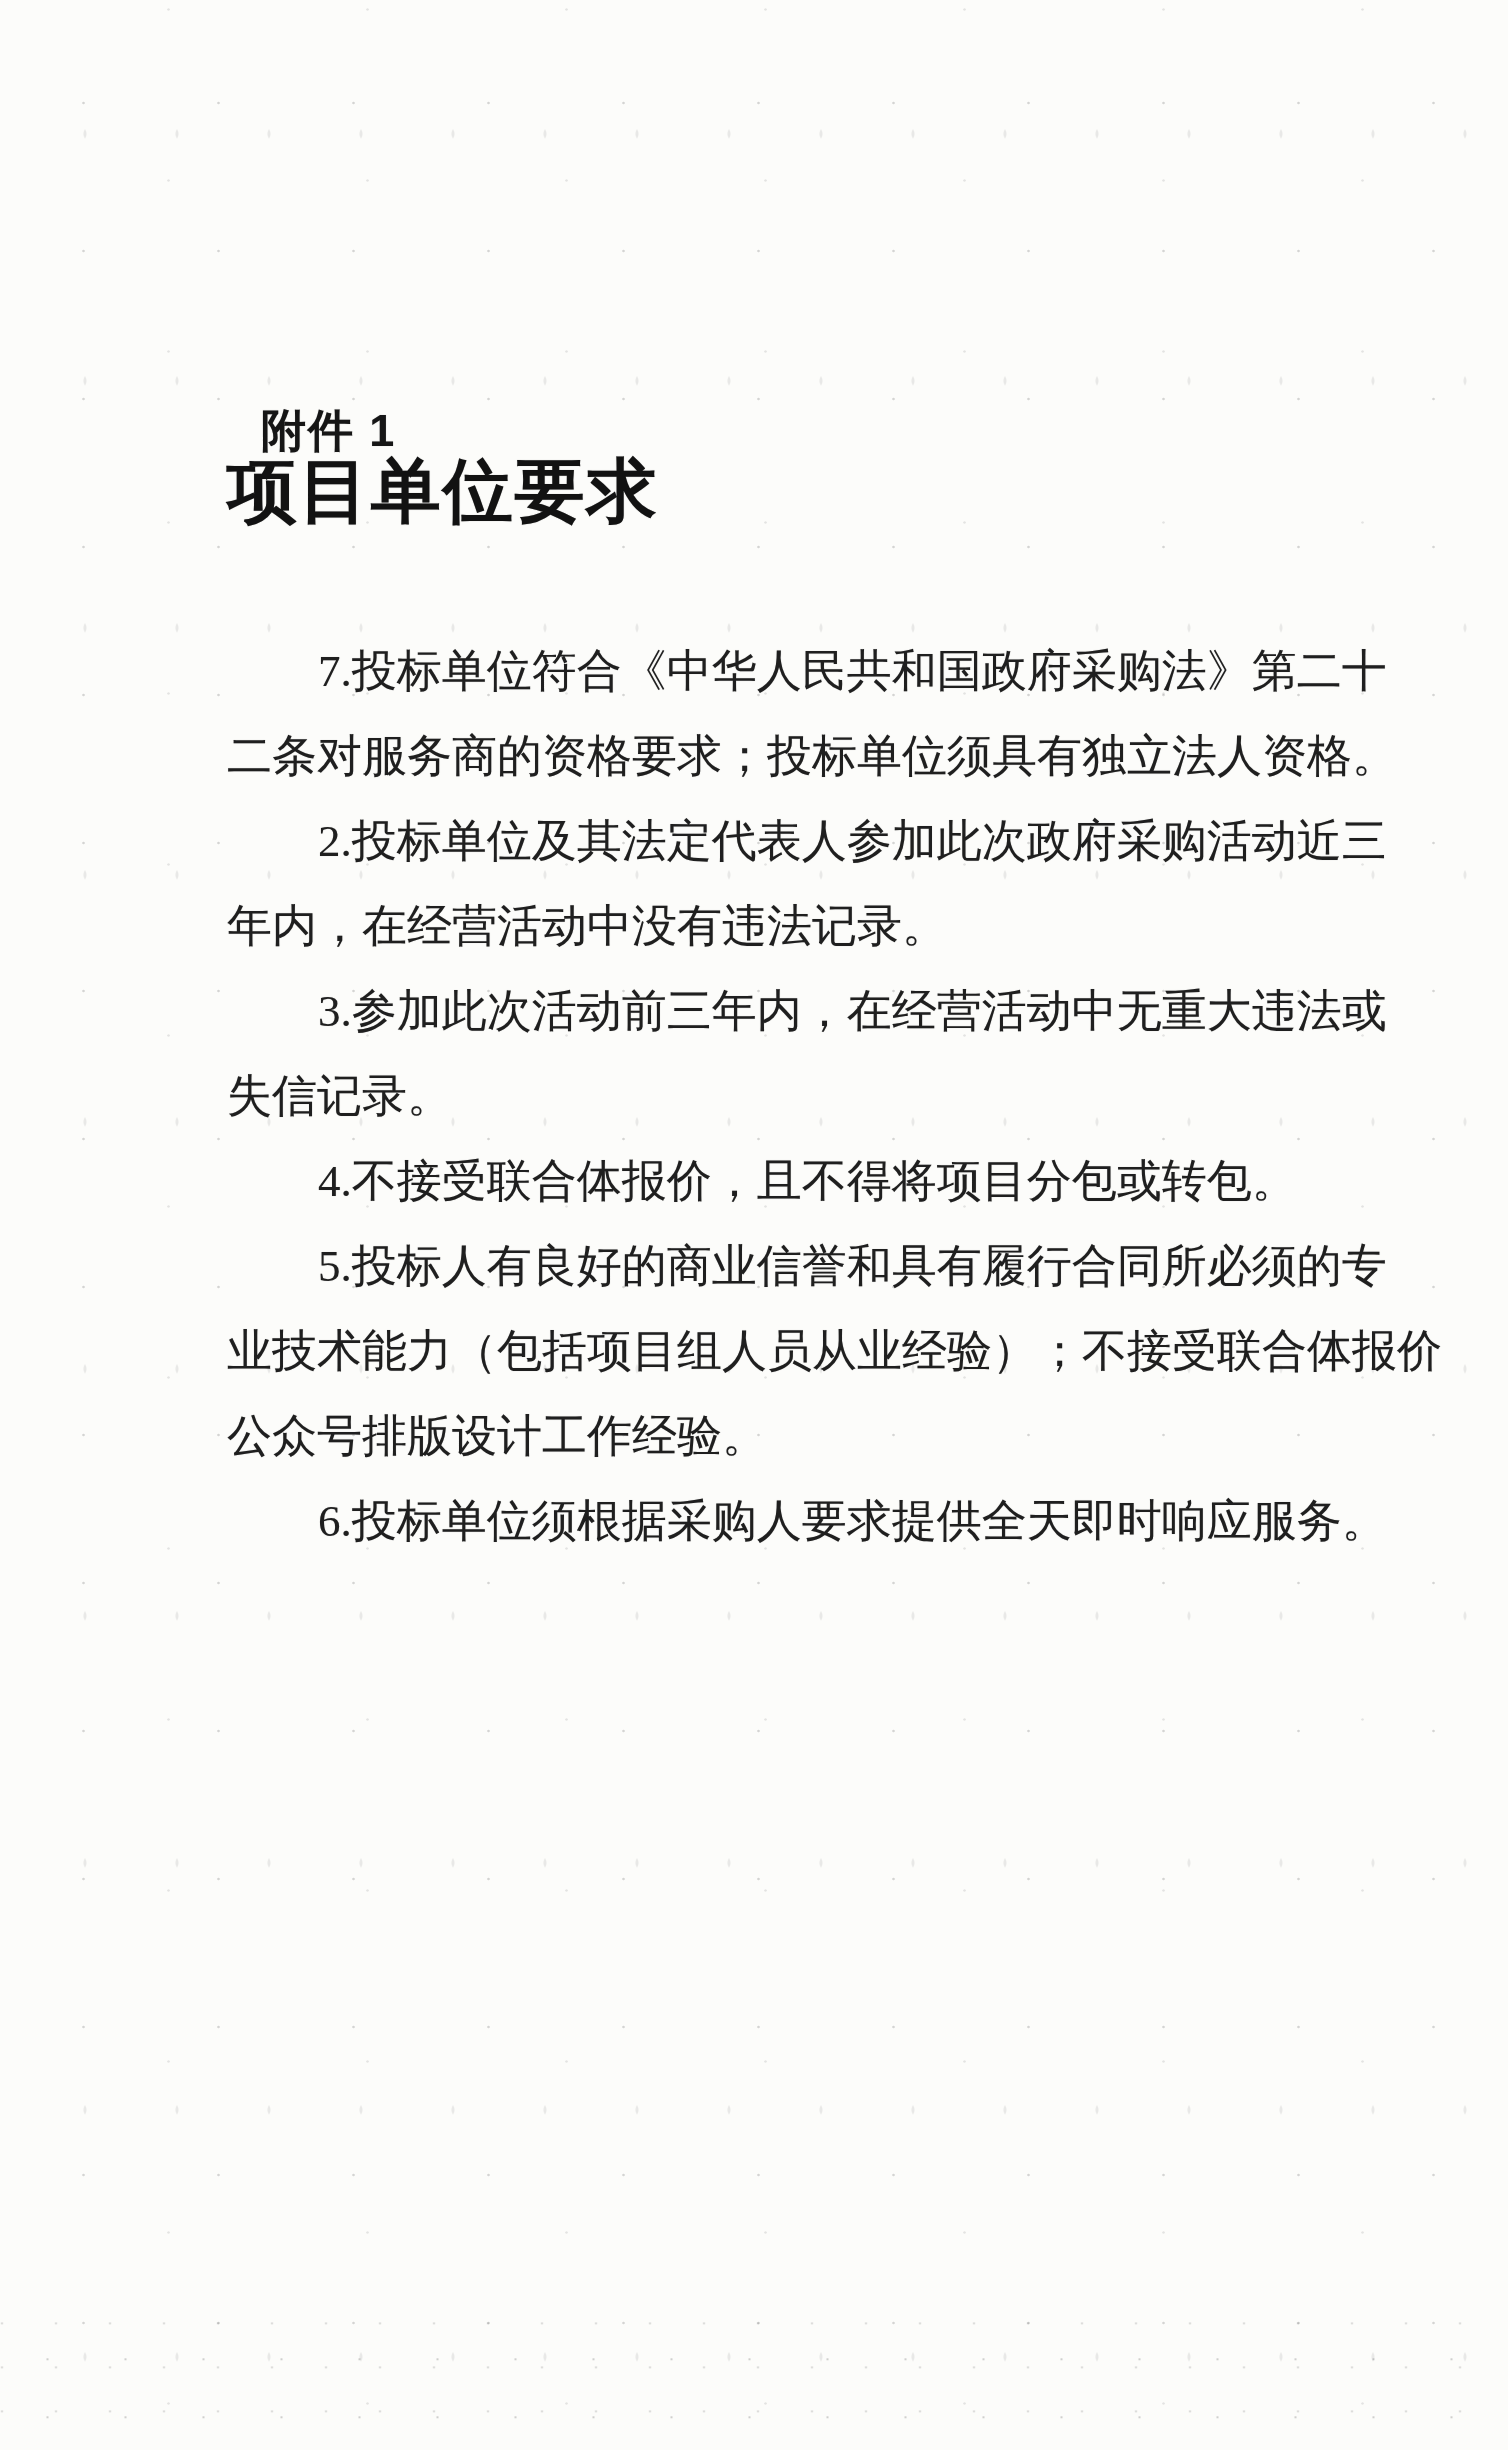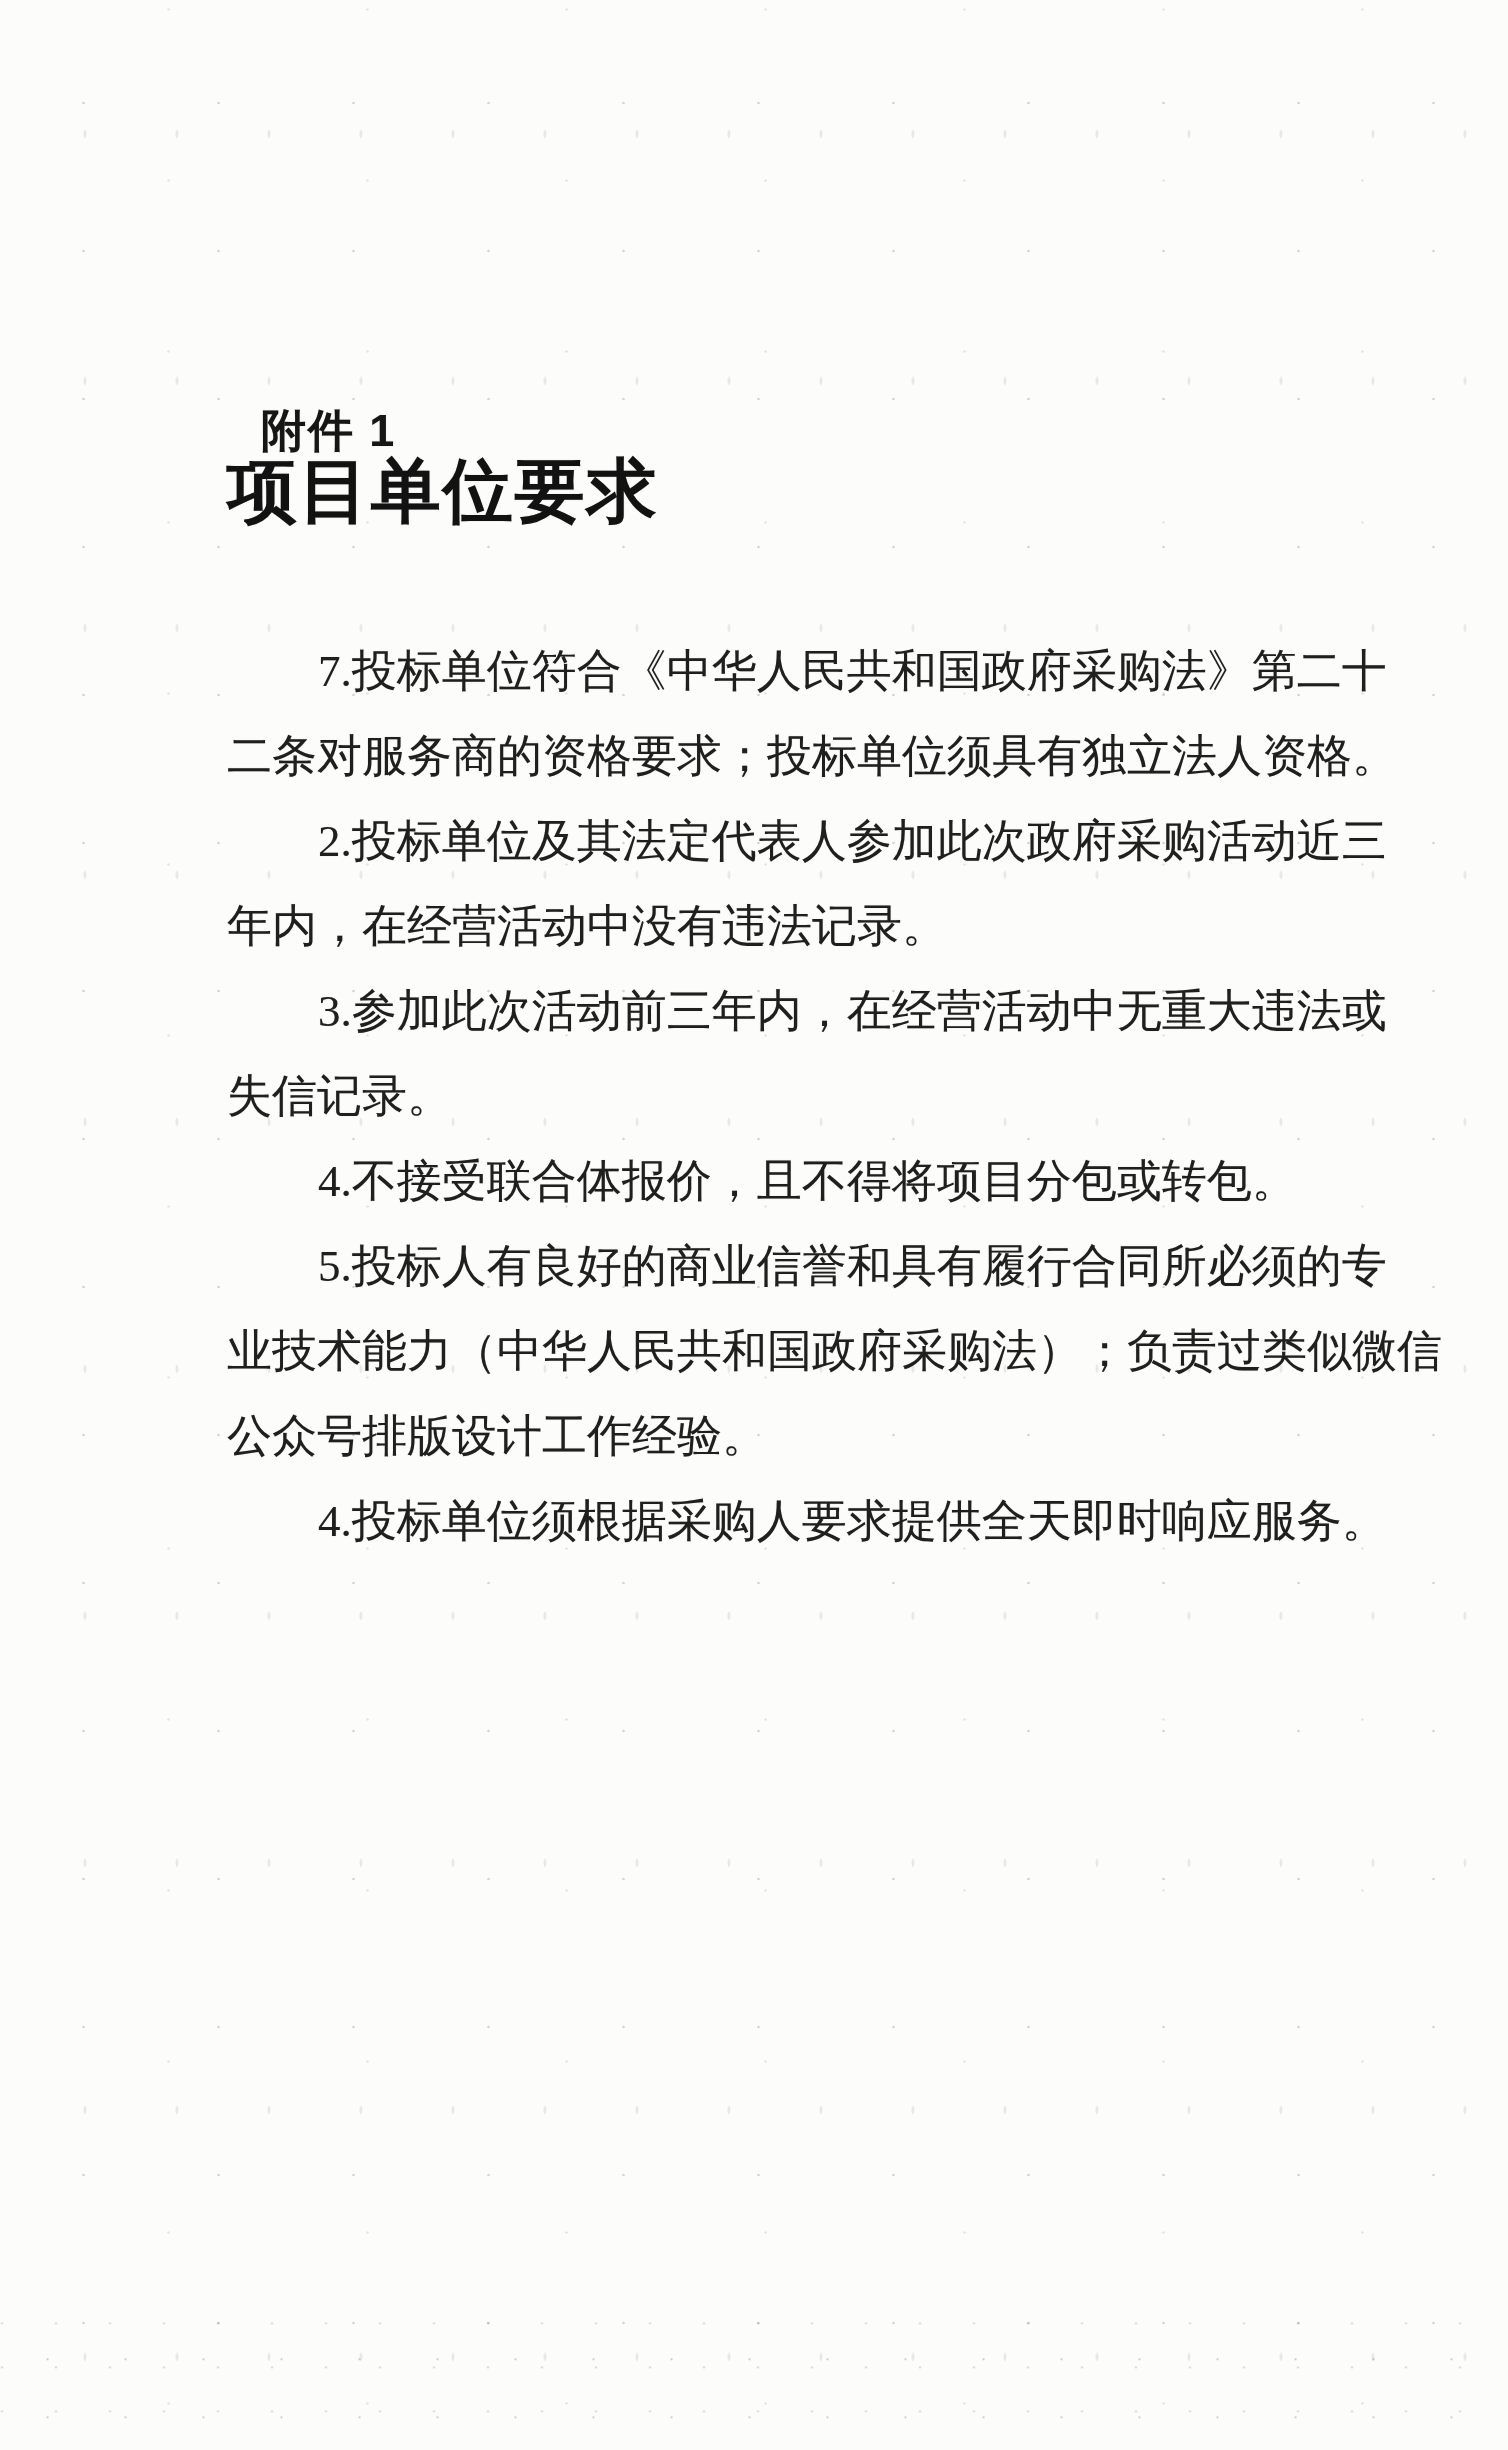--- a/index.html
+++ b/index.html
@@ -107,19 +107,19 @@
 
     <div class="line first">2.投标单位及其法定代表人参加此次政府采购活动近三</div>
     <div class="line">年内，在经营活动中没有违法记录。</div>
 
     <div class="line first">3.参加此次活动前三年内，在经营活动中无重大违法或</div>
     <div class="line">失信记录。</div>
 
     <div class="line first">4.不接受联合体报价，且不得将项目分包或转包。</div>
 
     <div class="line first">5.投标人有良好的商业信誉和具有履行合同所必须的专</div>
-    <div class="line">业技术能力（中华人民共和国政府采购法）；负责过类似微信</div>
+    <div class="line">业技术能力（包括项目组人员从业经验）；不接受联合体报价</div>
     <div class="line">公众号排版设计工作经验。</div>
 
-    <div class="line first">4.投标单位须根据采购人要求提供全天即时响应服务。</div>
+    <div class="line first">6.投标单位须根据采购人要求提供全天即时响应服务。</div>
   </div>
 </div>
 
 
 </body></html>

